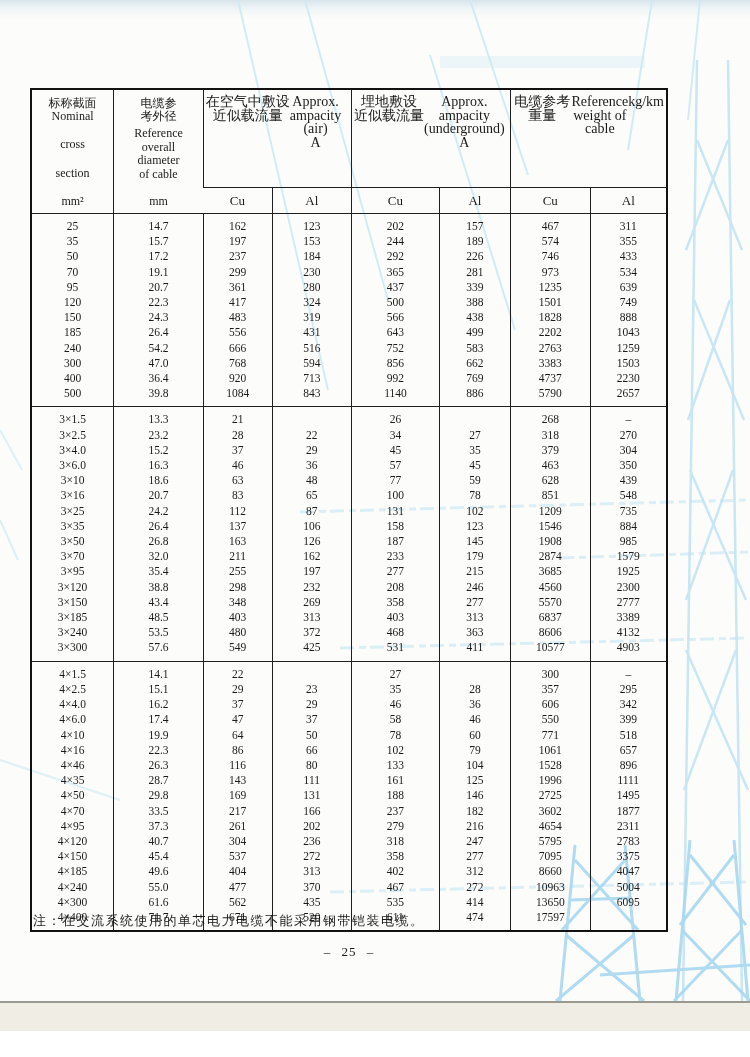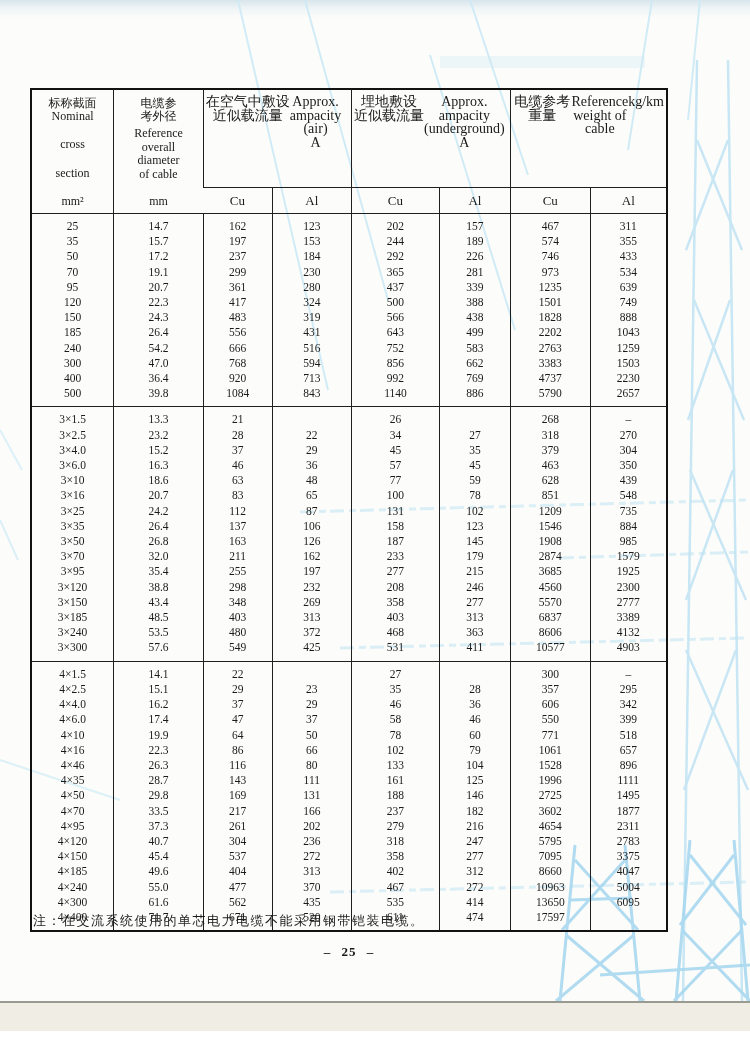--- a/index.html
+++ b/index.html
@@ -58,21 +58,21 @@
   tbody.section td{height:15.2px;line-height:15.2px;font-size:11.5px;}
   tbody.section tr:first-child td{padding-top:5px;}
   tbody.section tr:last-child td{padding-bottom:5px;}
   
   .footnote{
     position:absolute;left:33px;top:912px;width:589px;
     font-size:13px;letter-spacing:1.5px;color:#1c1c1c;
   }
   .page-number{
     position:absolute;left:30px;top:944px;width:638px;
-    text-align:center;font-size:13px;word-spacing:6px;letter-spacing:1px;font-weight:bold;
+    text-align:center;font-size:13px;word-spacing:6px;letter-spacing:1px;
   }
 </style>
 </head>
 <body>
 
 <div class="scan-page">
 
   <svg class="watermark" width="750" height="1001" viewBox="0 0 750 1001">
     <g stroke="#cdeaf6" stroke-width="2" fill="none" opacity="0.9">
       <line x1="238" y1="0" x2="328" y2="390"></line>

